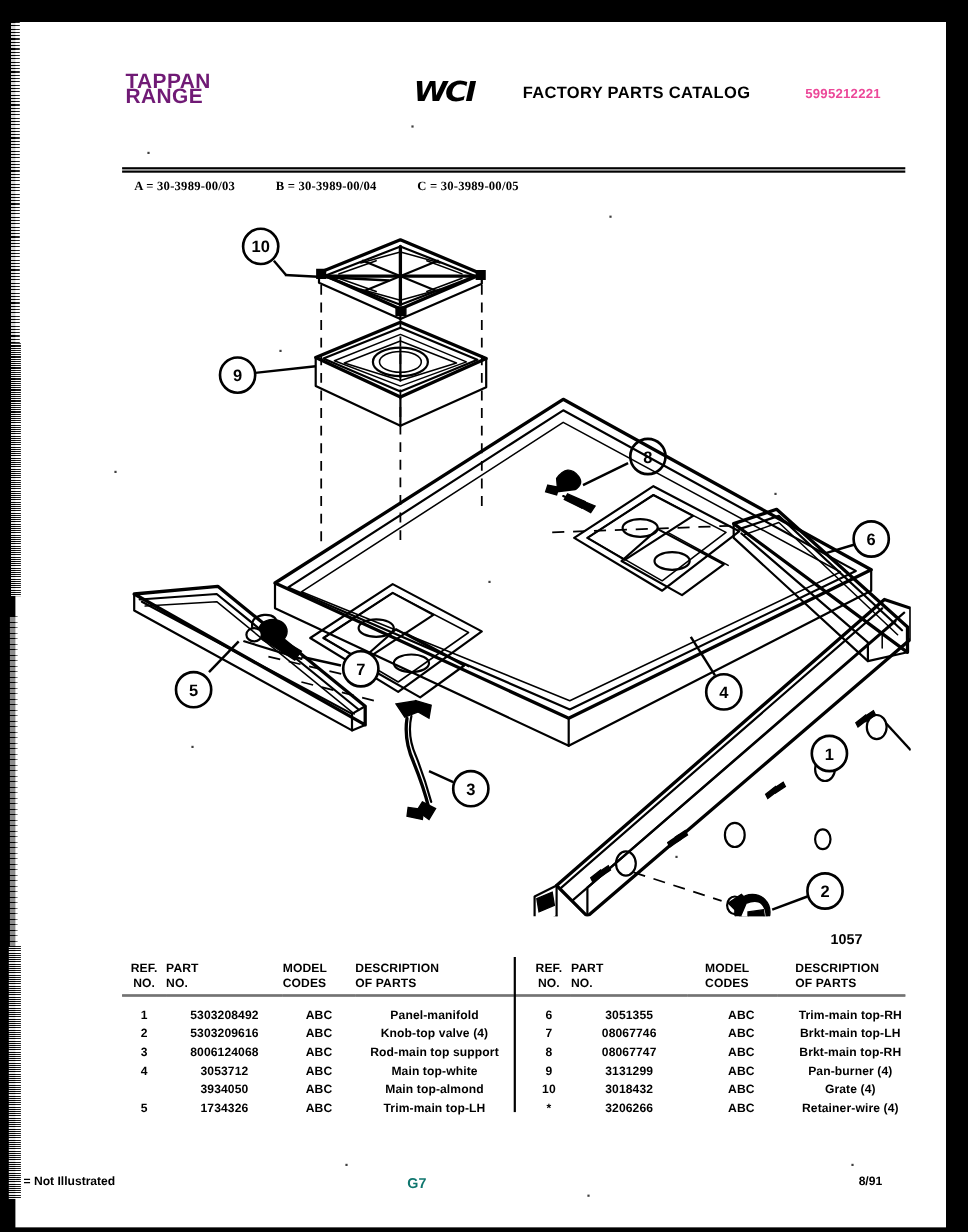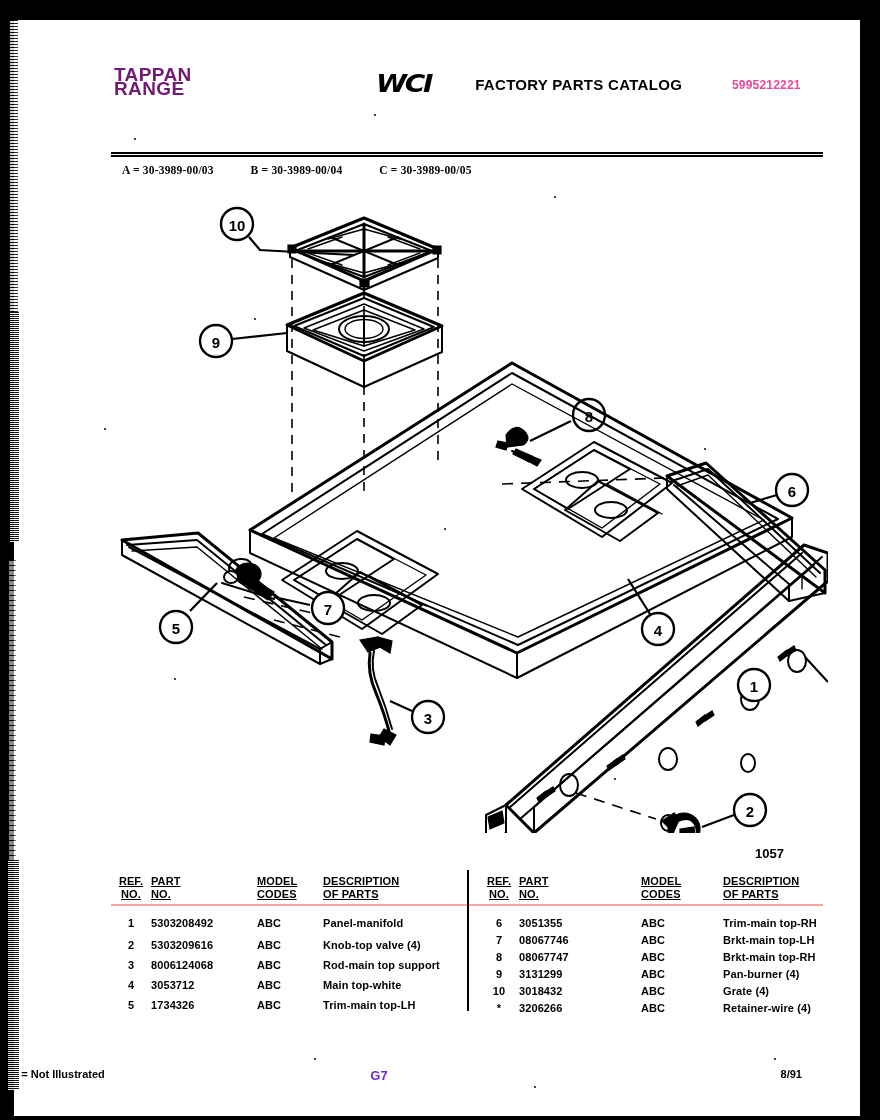--- a/index.html
+++ b/index.html
@@ -47,34 +47,34 @@
   .fig-no{position:absolute;right:76px;top:828px;font-size:13px;font-weight:bold;color:#000;}
 
   
   #tables{position:absolute;left:97px;top:852px;width:712px;}
   .cols{display:flex;position:relative;}
   .cols .divider{position:absolute;left:50%;top:0;bottom:6px;width:2px;background:#000;}
   table.pt{width:50%;border-collapse:collapse;table-layout:fixed;}
   table.pt th,table.pt td{font-size:11px;font-weight:bold;color:#000;text-align:left;
                           padding:0;vertical-align:top;letter-spacing:.1px;}
   table.pt thead th{padding:5px 0 4px 0;line-height:12.5px;white-space:pre-line;}
-  table.pt thead tr{border-bottom:2px solid #fca5a5;text-decoration:underline;}
+  table.pt thead tr{border-bottom:2px solid #737373;}
   table.pt tbody tr:first-child td{padding-top:9px;}
-  table.pt tbody td{height:17px;line-height:17px;}
+  table.pt tbody td{height:17px;line-height:17px;text-align:center;}
   .c-ref{width:40px;text-align:center !important;}
   .c-part{width:106px;margin-top:20px;}
   .c-model{width:66px;}
   .c-desc{width:auto;}
   .pad-l{padding-left:12px !important;}
   .pad-r{padding-left:16px !important;}
 
   .foot{position:absolute;left:0;top:1050px;width:846px;height:30px;}
   .foot .fl{position:absolute;left:0px;font-size:11px;font-weight:bold;color:#000;}
   .foot .fc{position:absolute;left:0;width:730px;text-align:center;font-size:13px;
-            font-weight:bold;color:#6d28d9;}
+            font-weight:bold;color:#0f766e;}
   .foot .fr{position:absolute;right:58px;font-size:11px;font-weight:bold;color:#000;}
 
   
   .speck{position:absolute;width:2px;height:2px;background:#000;opacity:.75;}
 </style>
 </head>
 <body>
 
 <div id="scan">
 
@@ -374,20 +374,26 @@
               <td class="c-model">ABC</td>
               <td class="c-desc">Rod-main top support</td>
             </tr>
             <tr>
               <td class="c-ref">4</td>
               <td class="c-part">3053712</td>
               <td class="c-model">ABC</td>
               <td class="c-desc">Main top-white</td>
             </tr>
             <tr>
+              <td class="c-ref"></td>
+              <td class="c-part">3934050</td>
+              <td class="c-model">ABC</td>
+              <td class="c-desc">Main top-almond</td>
+            </tr>
+            <tr>
               <td class="c-ref">5</td>
               <td class="c-part">1734326</td>
               <td class="c-model">ABC</td>
               <td class="c-desc">Trim-main top-LH</td>
             </tr>
           </tbody>
         </table>
 
         <table class="pt">
           <thead>

